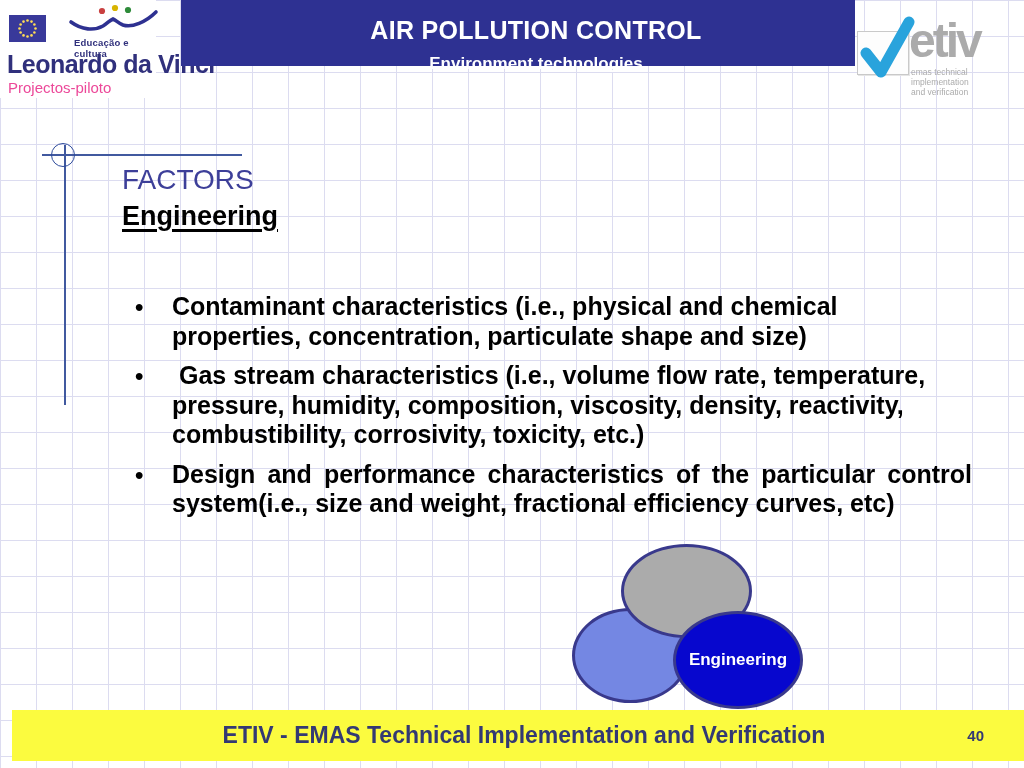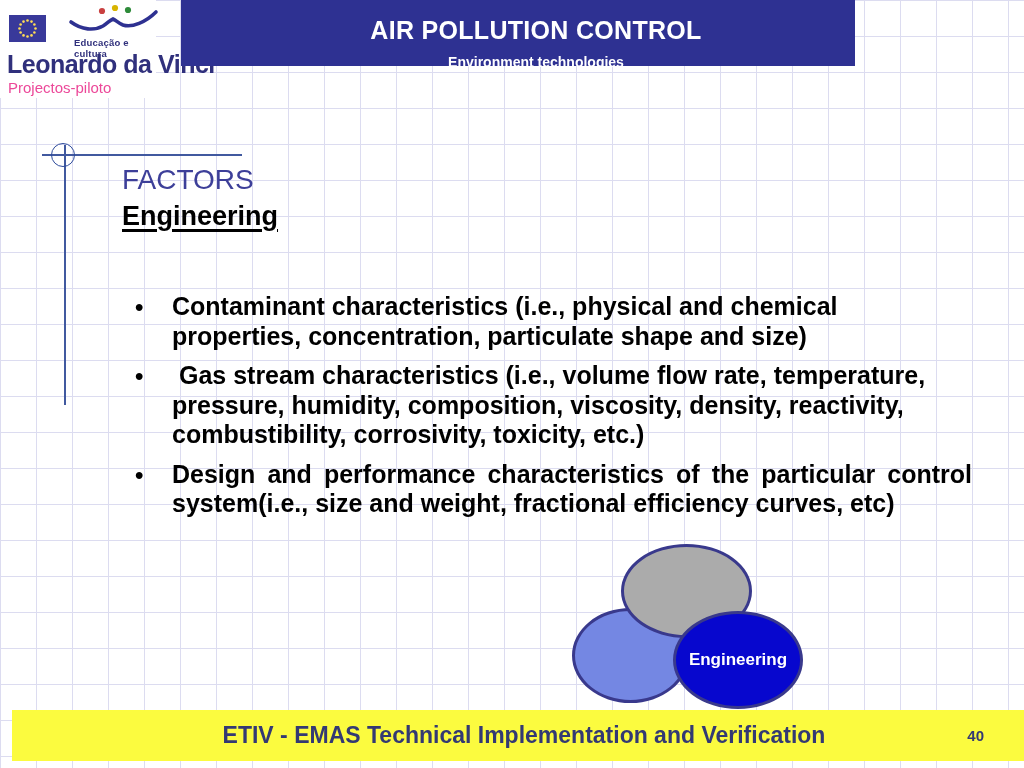--- a/index.html
+++ b/index.html
@@ -24,21 +24,21 @@
   .lv-name{position:absolute;left:7px;top:50px;font-size:25px;font-weight:700;color:#30307c;letter-spacing:-.5px;white-space:nowrap;}
   .lv-sub{position:absolute;left:8px;top:79px;font-size:15px;color:#ec4899;white-space:nowrap;}
 
   
   .banner{
     position:absolute;left:181px;top:0;width:674px;height:66px;
     background:var(--banner,#2e3192);color:#ffffff;text-align:center;
     padding-left:36px;box-sizing:border-box;
   }
   .banner-title{margin-top:16px;font-size:25px;font-weight:700;letter-spacing:.3px;}
-  .banner-subtitle{margin-top:9px;font-size:14px;font-weight:700;}
+  .banner-subtitle{margin-top:9px;font-size:17px;font-weight:700;}
 
   
   .etiv{position:absolute;left:853px;top:15px;width:171px;height:80px;}
   .etiv-box{position:absolute;left:4px;top:16px;width:50px;height:42px;background:#fdfdfd;border:1px solid #c9c9c9;box-shadow:1px 1px 0 #e5e5e5;}
   .etiv-check{position:absolute;left:0;top:0;width:92px;height:68px;}
   .etiv-word{position:absolute;left:56px;top:2px;font-size:48px;line-height:1;font-weight:700;color:var(--etiv-gray,#ababab);letter-spacing:-3px;}
   .etiv-tag{position:absolute;left:58px;top:52px;font-size:8.5px;line-height:10px;color:var(--etiv-gray,#ababab);}
 
   
   .decor-vline{position:absolute;left:64px;top:145px;width:2px;height:260px;background:#41599f;}
@@ -104,20 +104,31 @@
     <div class="lv-tagline">Educação e cultura</div>
     <div class="lv-name">Leonardo da Vinci</div>
     <div class="lv-sub">Projectos-piloto</div>
   </div>
 
   <div class="banner">
     <div class="banner-title">AIR POLLUTION CONTROL</div>
     <div class="banner-subtitle">Environment technologies</div>
   </div>
 
+  <div class="etiv">
+    <div class="etiv-box"></div>
+    <svg class="etiv-check" viewBox="0 0 92 68">
+      <polyline points="13,38 28,57 56,7" fill="none" stroke="#29a3dc" stroke-width="11" stroke-linecap="round" stroke-linejoin="round"></polyline>
+    </svg>
+    <div class="etiv-word">etiv</div>
+    <div class="etiv-tag">
+      <div>emas technical implementation</div>
+      <div>and verification</div>
+    </div>
+  </div>
 
   <div class="decor-vline"></div>
   <div class="decor-hline"></div>
   <div class="decor-circle"></div>
 
   <div class="heading">FACTORS</div>
   <div class="subheading">Engineering</div>
 
   <ul class="bullets">
     <li>Contaminant characteristics (i.e., physical and chemical properties, concentration, particulate shape and size)</li>

